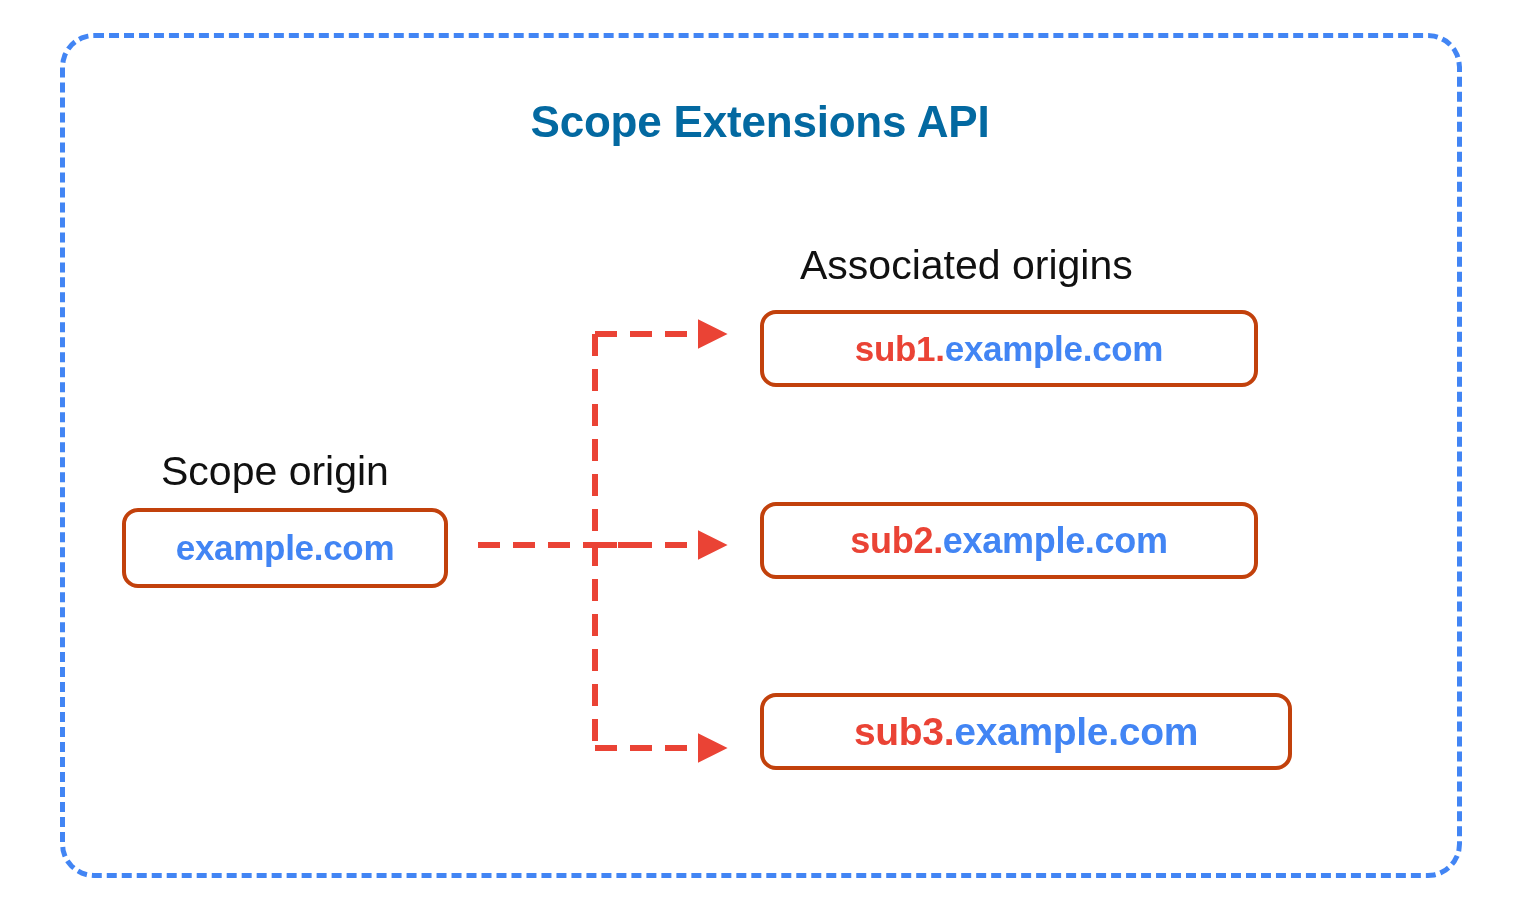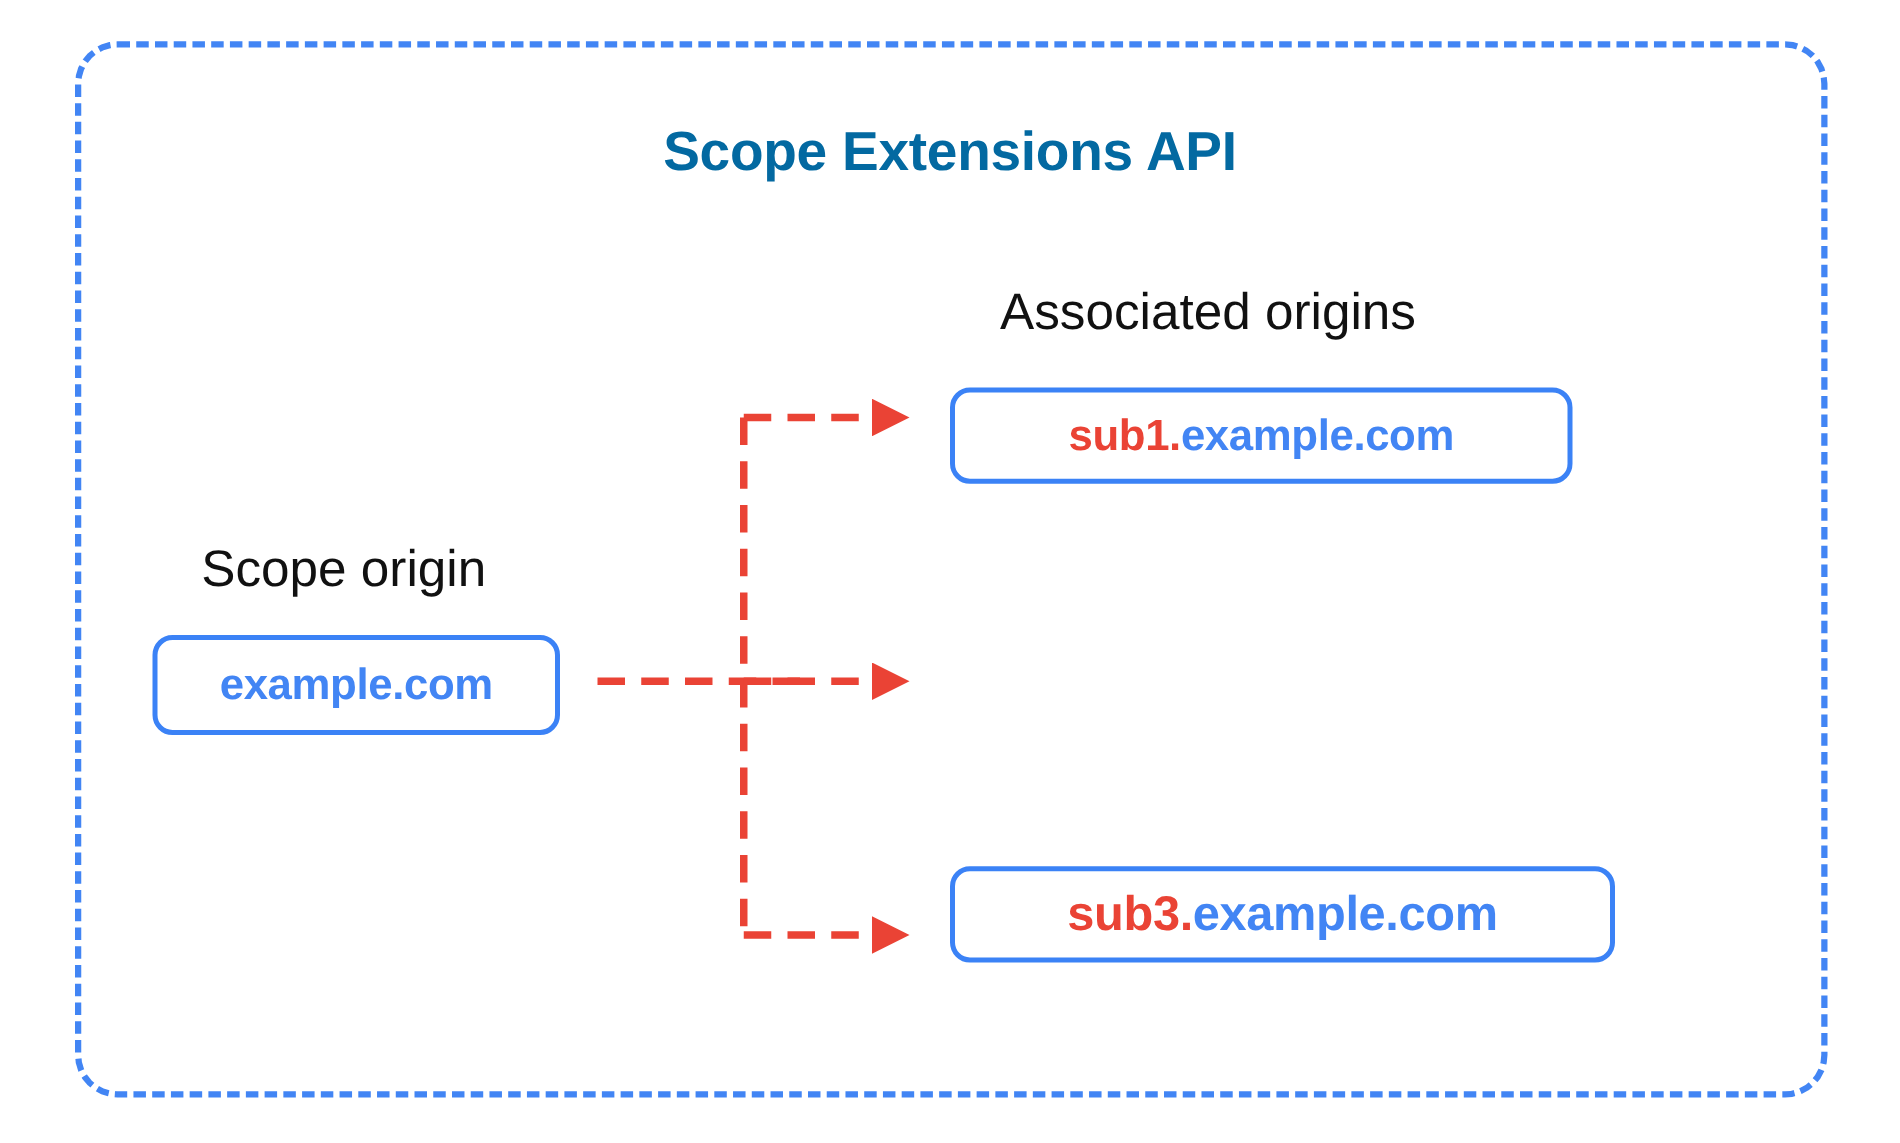--- a/index.html
+++ b/index.html
@@ -43,34 +43,35 @@
     line-height: 1.2;
   }
   
   .caption {
     position: absolute;
     font-size: 41px;
     font-weight: 400;
     color: #111111;
     line-height: 1.2;
     white-space: nowrap;
+    margin-top: 16px;
   }
   #caption-associated {
     left: 800px;
     top: 225px;
   }
   #caption-main {
     left: 161px;
     top: 431px;
   }
   
   .origin-box {
     position: absolute;
     box-sizing: border-box;
-    border: 4px solid #3b82f6;
+    border: 4px solid #c2410c;
     border-radius: 16px;
     background: #ffffff;
     display: flex;
     align-items: center;
     justify-content: center;
     white-space: nowrap;
   }
   .origin-text {
     font-weight: 700;
     letter-spacing: -0.3px;
@@ -152,18 +153,21 @@
   </svg>
 
   <div class="origin-box" id="box-main-origin">
     <span class="origin-text"><span class="sub-part"></span><span class="domain-part">example.com</span></span>
   </div>
 
   <div class="origin-box" id="box-assoc-1">
     <span class="origin-text"><span class="sub-part">sub1.</span><span class="domain-part">example.com</span></span>
   </div>
 
+  <div class="origin-box" id="box-assoc-2">
+    <span class="origin-text"><span class="sub-part">sub2.</span><span class="domain-part">example.com</span></span>
+  </div>
 
   <div class="origin-box" id="box-assoc-3">
     <span class="origin-text"><span class="sub-part">sub3.</span><span class="domain-part">example.com</span></span>
   </div>
 
 </div>
 
 </body></html>

